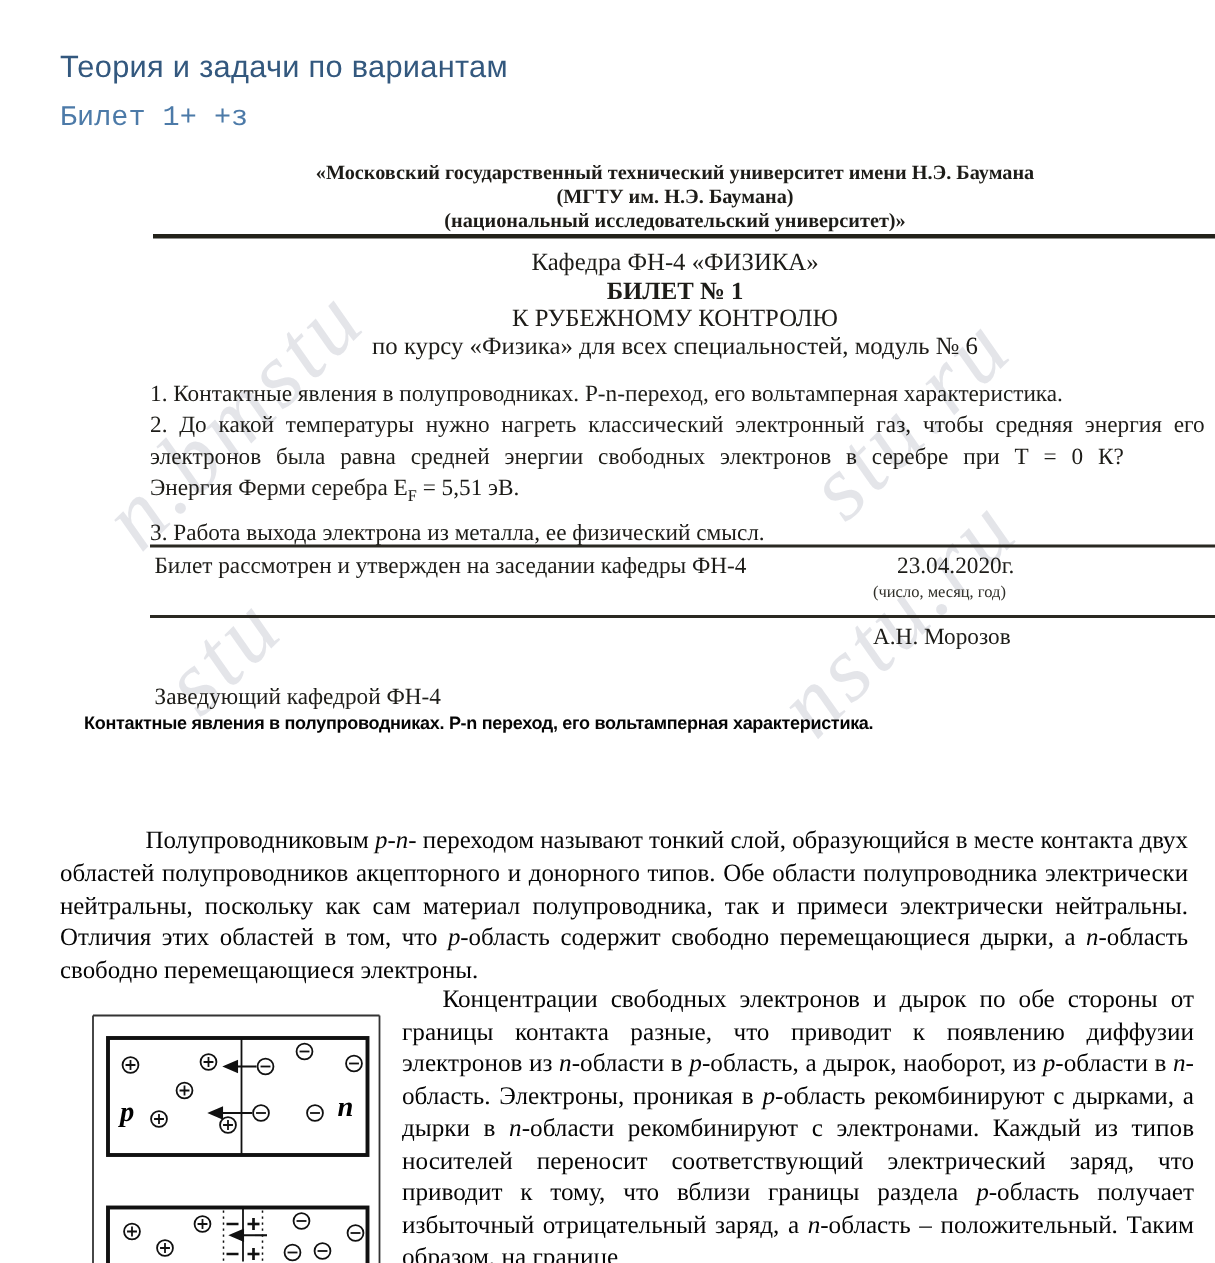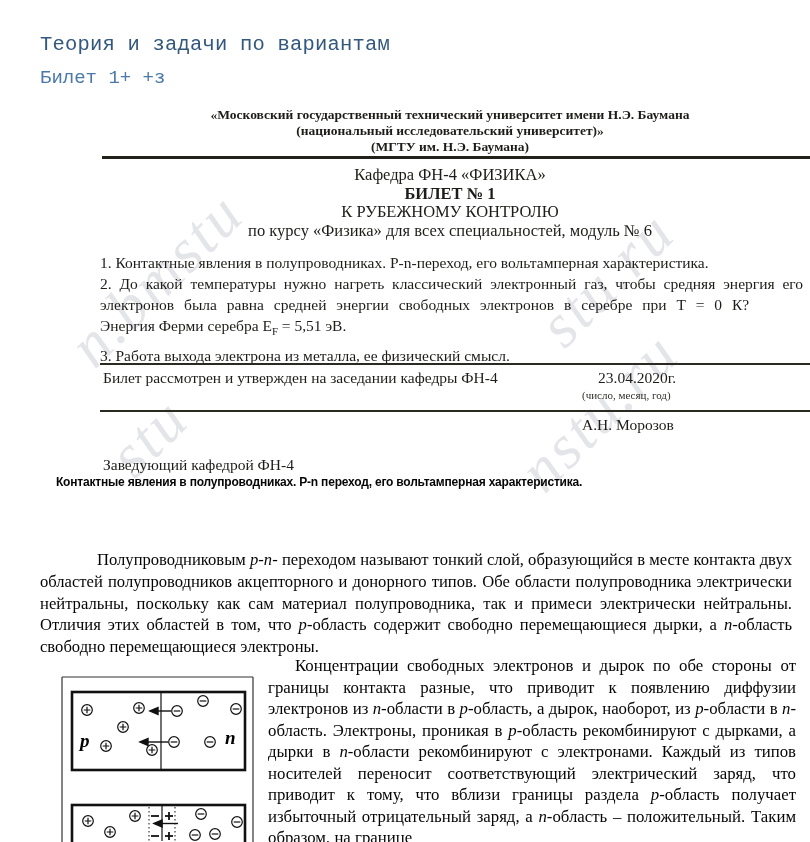--- a/index.html
+++ b/index.html
@@ -1,19 +1,19 @@
 <!DOCTYPE html>
 <html><head>
 <meta charset="utf-8">
 <style>
   html,body{margin:0;padding:0;background:#fff;}
   .page{position:relative;width:810px;height:842px;overflow:hidden;background:#ffffff;
         font-family:"Liberation Serif",serif;color:#111;}
   
-  .h1{position:absolute;left:40px;top:33px;font-family:Liberation Mono, monospace;
+  .h1{position:absolute;left:40px;top:33px;font-family:Liberation Sans, sans-serif;
       font-size:20.5px;font-weight:400;color:#33587e;letter-spacing:.2px;margin:0;}
   .h2{position:absolute;left:40px;top:67px;font-family:Liberation Mono, monospace;
       font-size:19px;font-weight:400;color:#4c7aa8;margin:0;}
   
   .scan{position:absolute;left:95px;top:105px;width:760px;height:345px;color:#1d1c18;}
   .wm{position:absolute;font-family:"Liberation Serif",serif;font-style:italic;font-size:62px;
       color:#a7abba;opacity:.30;letter-spacing:3px;white-space:nowrap;
       transform:rotate(-45deg);transform-origin:left center;pointer-events:none;}
   .org{position:absolute;left:0;top:2px;width:710px;text-align:center;
        font-weight:700;font-size:13.5px;line-height:16px;}
@@ -55,22 +55,22 @@
 
   <div class="scan">
 
     <span class="wm" style="left:-15px;top:215px;">n.bmstu</span>
     <span class="wm" style="left:455px;top:195px;">stu.ru</span>
     <span class="wm" style="left:25px;top:325px;">stu</span>
     <span class="wm" style="left:435px;top:340px;">nstu.ru</span>
 
     <div class="org">
       <div>«Московский государственный технический университет имени Н.Э. Баумана</div>
+      <div>(МГТУ им. Н.Э. Баумана)</div>
       <div>(национальный исследовательский университет)»</div>
-      <div>(МГТУ им. Н.Э. Баумана)</div>
     </div>
 
     <div class="rule-thick"></div>
 
     <div class="dept">
       <div>Кафедра ФН-4 «ФИЗИКА»</div>
       <div class="num">БИЛЕТ № 1</div>
       <div>К РУБЕЖНОМУ КОНТРОЛЮ</div>
       <div>по курсу «Физика» для всех специальностей, модуль № 6</div>
     </div>

